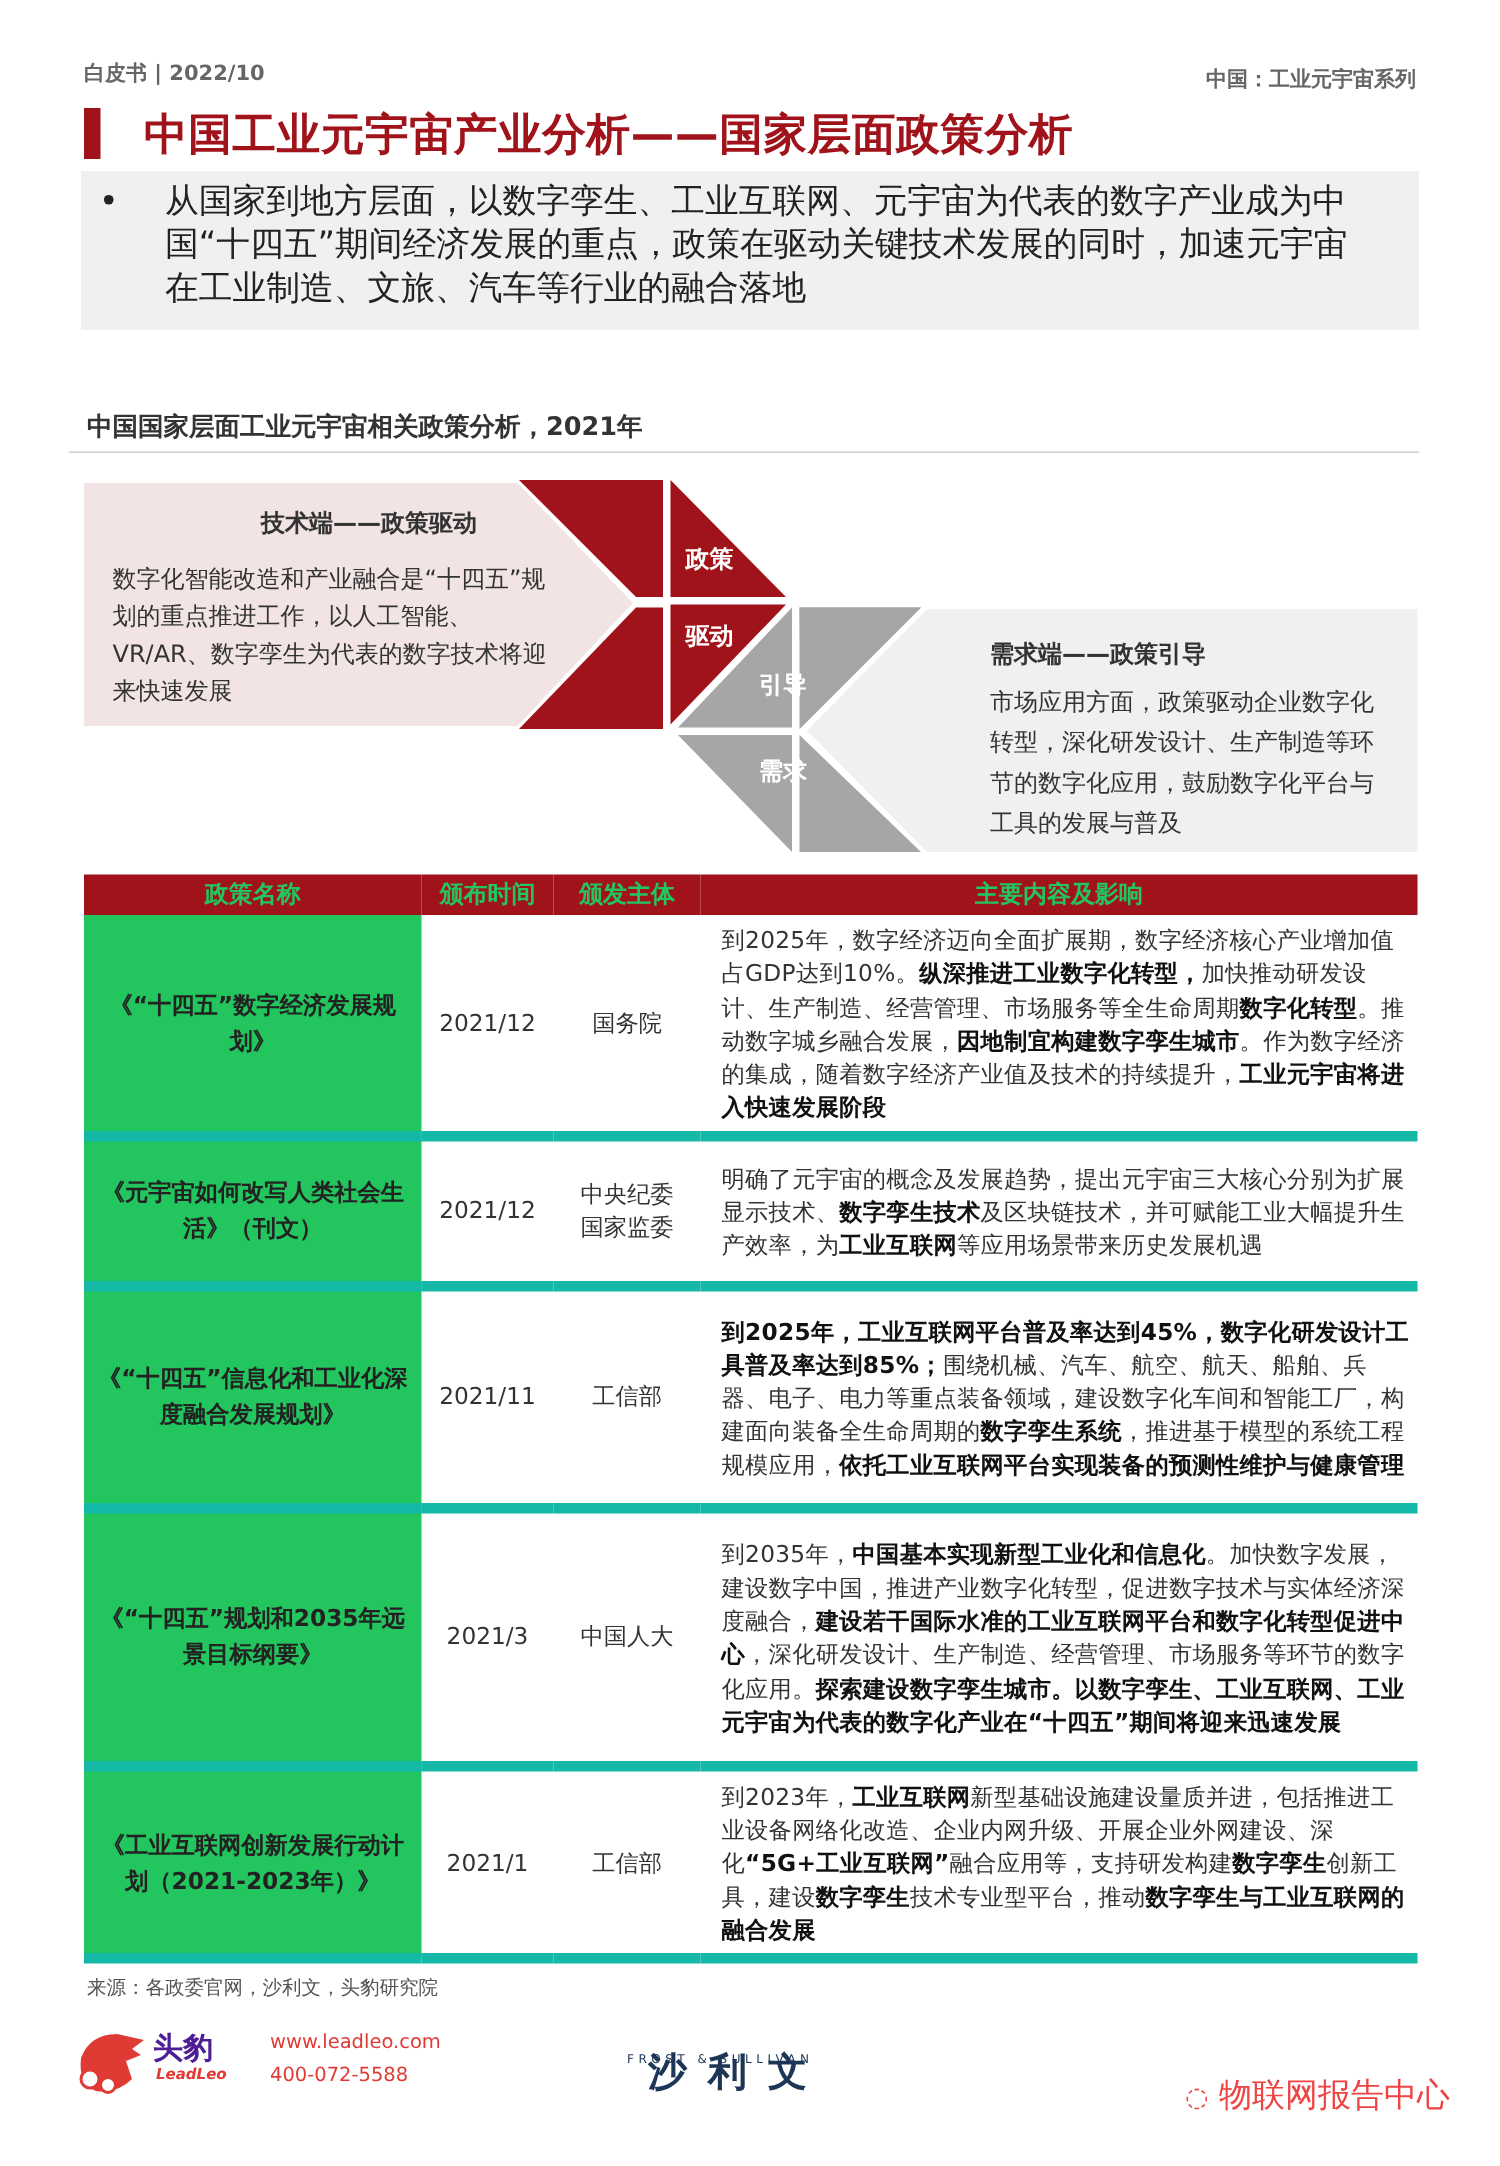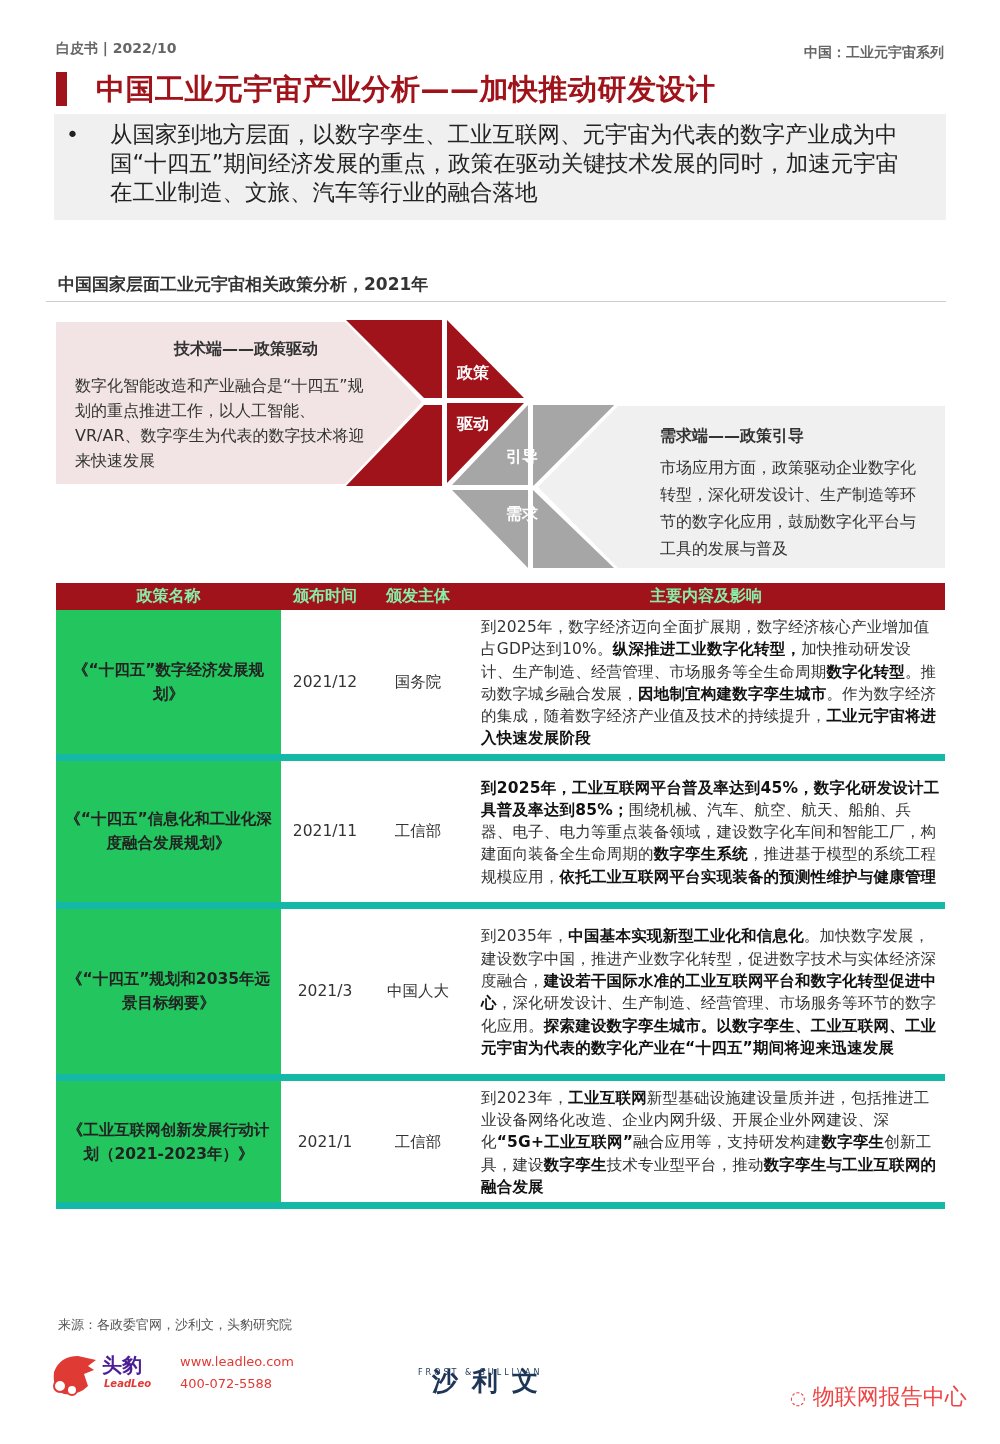--- a/index.html
+++ b/index.html
@@ -17,21 +17,21 @@
   .fig-rule { left: 46px; top: 301px; width: 900px; height: 1px; background: #ccc; }
 
   .diagram { left: 0; top: 0; width: 1000px; height: 600px; }
   .tech-title { left: 174px; top: 339px; font-size: 16px; font-weight: bold; color: #333; }
   .tech-body { left: 75px; top: 373px; width: 290px; font-size: 16px; line-height: 25px; color: #333; }
   .dem-title { left: 660px; top: 426px; font-size: 16px; font-weight: bold; color: #333; }
   .dem-body { left: 660px; top: 454px; width: 270px; font-size: 16px; line-height: 27px; color: #333; }
   .tri-label { font-size: 16px; font-weight: bold; color: #fff; }
 
   table.policy { position: absolute; left: 56px; top: 583px; width: 889px; border-collapse: collapse; }
-  table.policy th { background: #a0131a; color: #86efac; font-size: 16px; font-weight: bold; height: 27px; padding: 0; }
+  table.policy th { background: #a0131a; color: #22c55e; font-size: 16px; font-weight: bold; height: 27px; padding: 0; }
   table.policy td { font-size: 15.5px; vertical-align: middle; border-bottom: 7px solid #14b8a6; }
   td.name { background: #22c55e; text-align: center; font-weight: bold; padding: 0 8px; width: 225px; line-height: 24px; }
   td.date { text-align: center; width: 88px; color: #333; }
   td.issuer { text-align: center; width: 98px; color: #333; line-height: 22px; }
   td.content { padding: 6px 4px 4px 14px; line-height: 22.3px; color: #333; letter-spacing: 0.2px; }
   td.content b { color: #111; }
 
   .source { left: 58px; top: 1316px; font-size: 13px; color: #555; }
   .logo-leo { left: 48px; top: 1352px; }
   .leo-cn { left: 102px; top: 1352px; font-size: 20px; font-weight: bold; color: #4c1d95; }
@@ -41,21 +41,21 @@
   .frost-en { left: 418px; top: 1352px; font-size: 8px; letter-spacing: 3px; color: #1d3557; margin-top: 16px; }
   .frost-cn { left: 432px; top: 1364px; font-size: 26px; font-weight: bold; color: #1d3557; letter-spacing: 14px; }
   .watermark { left: 790px; top: 1382px; font-size: 22px; color: #ef4444; }
 </style>
 </head>
 <body>
 
 <div class="abs hdr-left">白皮书 | 2022/10</div>
 <div class="abs hdr-right">中国：工业元宇宙系列</div>
 <div class="abs title-bar"></div>
-<div class="abs title">中国工业元宇宙产业分析——加快推动研发设计</div>
+<div class="abs title">中国工业元宇宙产业分析——国家层面政策分析</div>
 
 <div class="abs summary"></div>
 <div class="abs bullet">•</div>
 <div class="abs summary-text">从国家到地方层面，以数字孪生、工业互联网、元宇宙为代表的数字产业成为中国“十四五”期间经济发展的重点，政策在驱动关键技术发展的同时，加速元宇宙在工业制造、文旅、汽车等行业的融合落地</div>
 
 <div class="abs fig-title">中国国家层面工业元宇宙相关政策分析，2021年</div>
 <div class="abs fig-rule"></div>
 
 <svg class="abs diagram" width="1000" height="600" viewBox="0 0 1000 600">
 
@@ -99,20 +99,26 @@
       <th>主要内容及影响</th>
     </tr>
   </thead>
   <tbody id="tbody">
       <tr style="height: 146px;">
         <td class="name">《“十四五”数字经济发展规划》</td>
         <td class="date">2021/12</td>
         <td class="issuer">国务院</td>
         <td class="content"><span>到2025年，数字经济迈向全面扩展期，数字经济核心产业增加值占GDP达到10%。</span><b>纵深推进工业数字化转型，</b><span>加快推动研发设计、生产制造、经营管理、市场服务等全生命周期</span><b>数字化转型</b><span>。推动数字城乡融合发展，</span><b>因地制宜构建数字孪生城市</b><span>。作为数字经济的集成，随着数字经济产业值及技术的持续提升，</span><b>工业元宇宙将进入快速发展阶段</b></td>
       </tr>
+      <tr style="height: 100px;">
+        <td class="name">《元宇宙如何改写人类社会生活》（刊文）</td>
+        <td class="date">2021/12</td>
+        <td class="issuer">中央纪委<br>国家监委</td>
+        <td class="content"><span>明确了元宇宙的概念及发展趋势，提出元宇宙三大核心分别为扩展显示技术、</span><b>数字孪生技术</b><span>及区块链技术，并可赋能工业大幅提升生产效率，为</span><b>工业互联网</b><span>等应用场景带来历史发展机遇</span></td>
+      </tr>
       <tr style="height: 148px;">
         <td class="name">《“十四五”信息化和工业化深度融合发展规划》</td>
         <td class="date">2021/11</td>
         <td class="issuer">工信部</td>
         <td class="content"><b>到2025年，工业互联网平台普及率达到45%，数字化研发设计工具普及率达到85%；</b><span>围绕机械、汽车、航空、航天、船舶、兵器、电子、电力等重点装备领域，建设数字化车间和智能工厂，构建面向装备全生命周期的</span><b>数字孪生系统</b><span>，推进基于模型的系统工程规模应用，</span><b>依托工业互联网平台实现装备的预测性维护与健康管理</b></td>
       </tr>
       <tr style="height: 172px;">
         <td class="name">《“十四五”规划和2035年远景目标纲要》</td>
         <td class="date">2021/3</td>
         <td class="issuer">中国人大</td>

